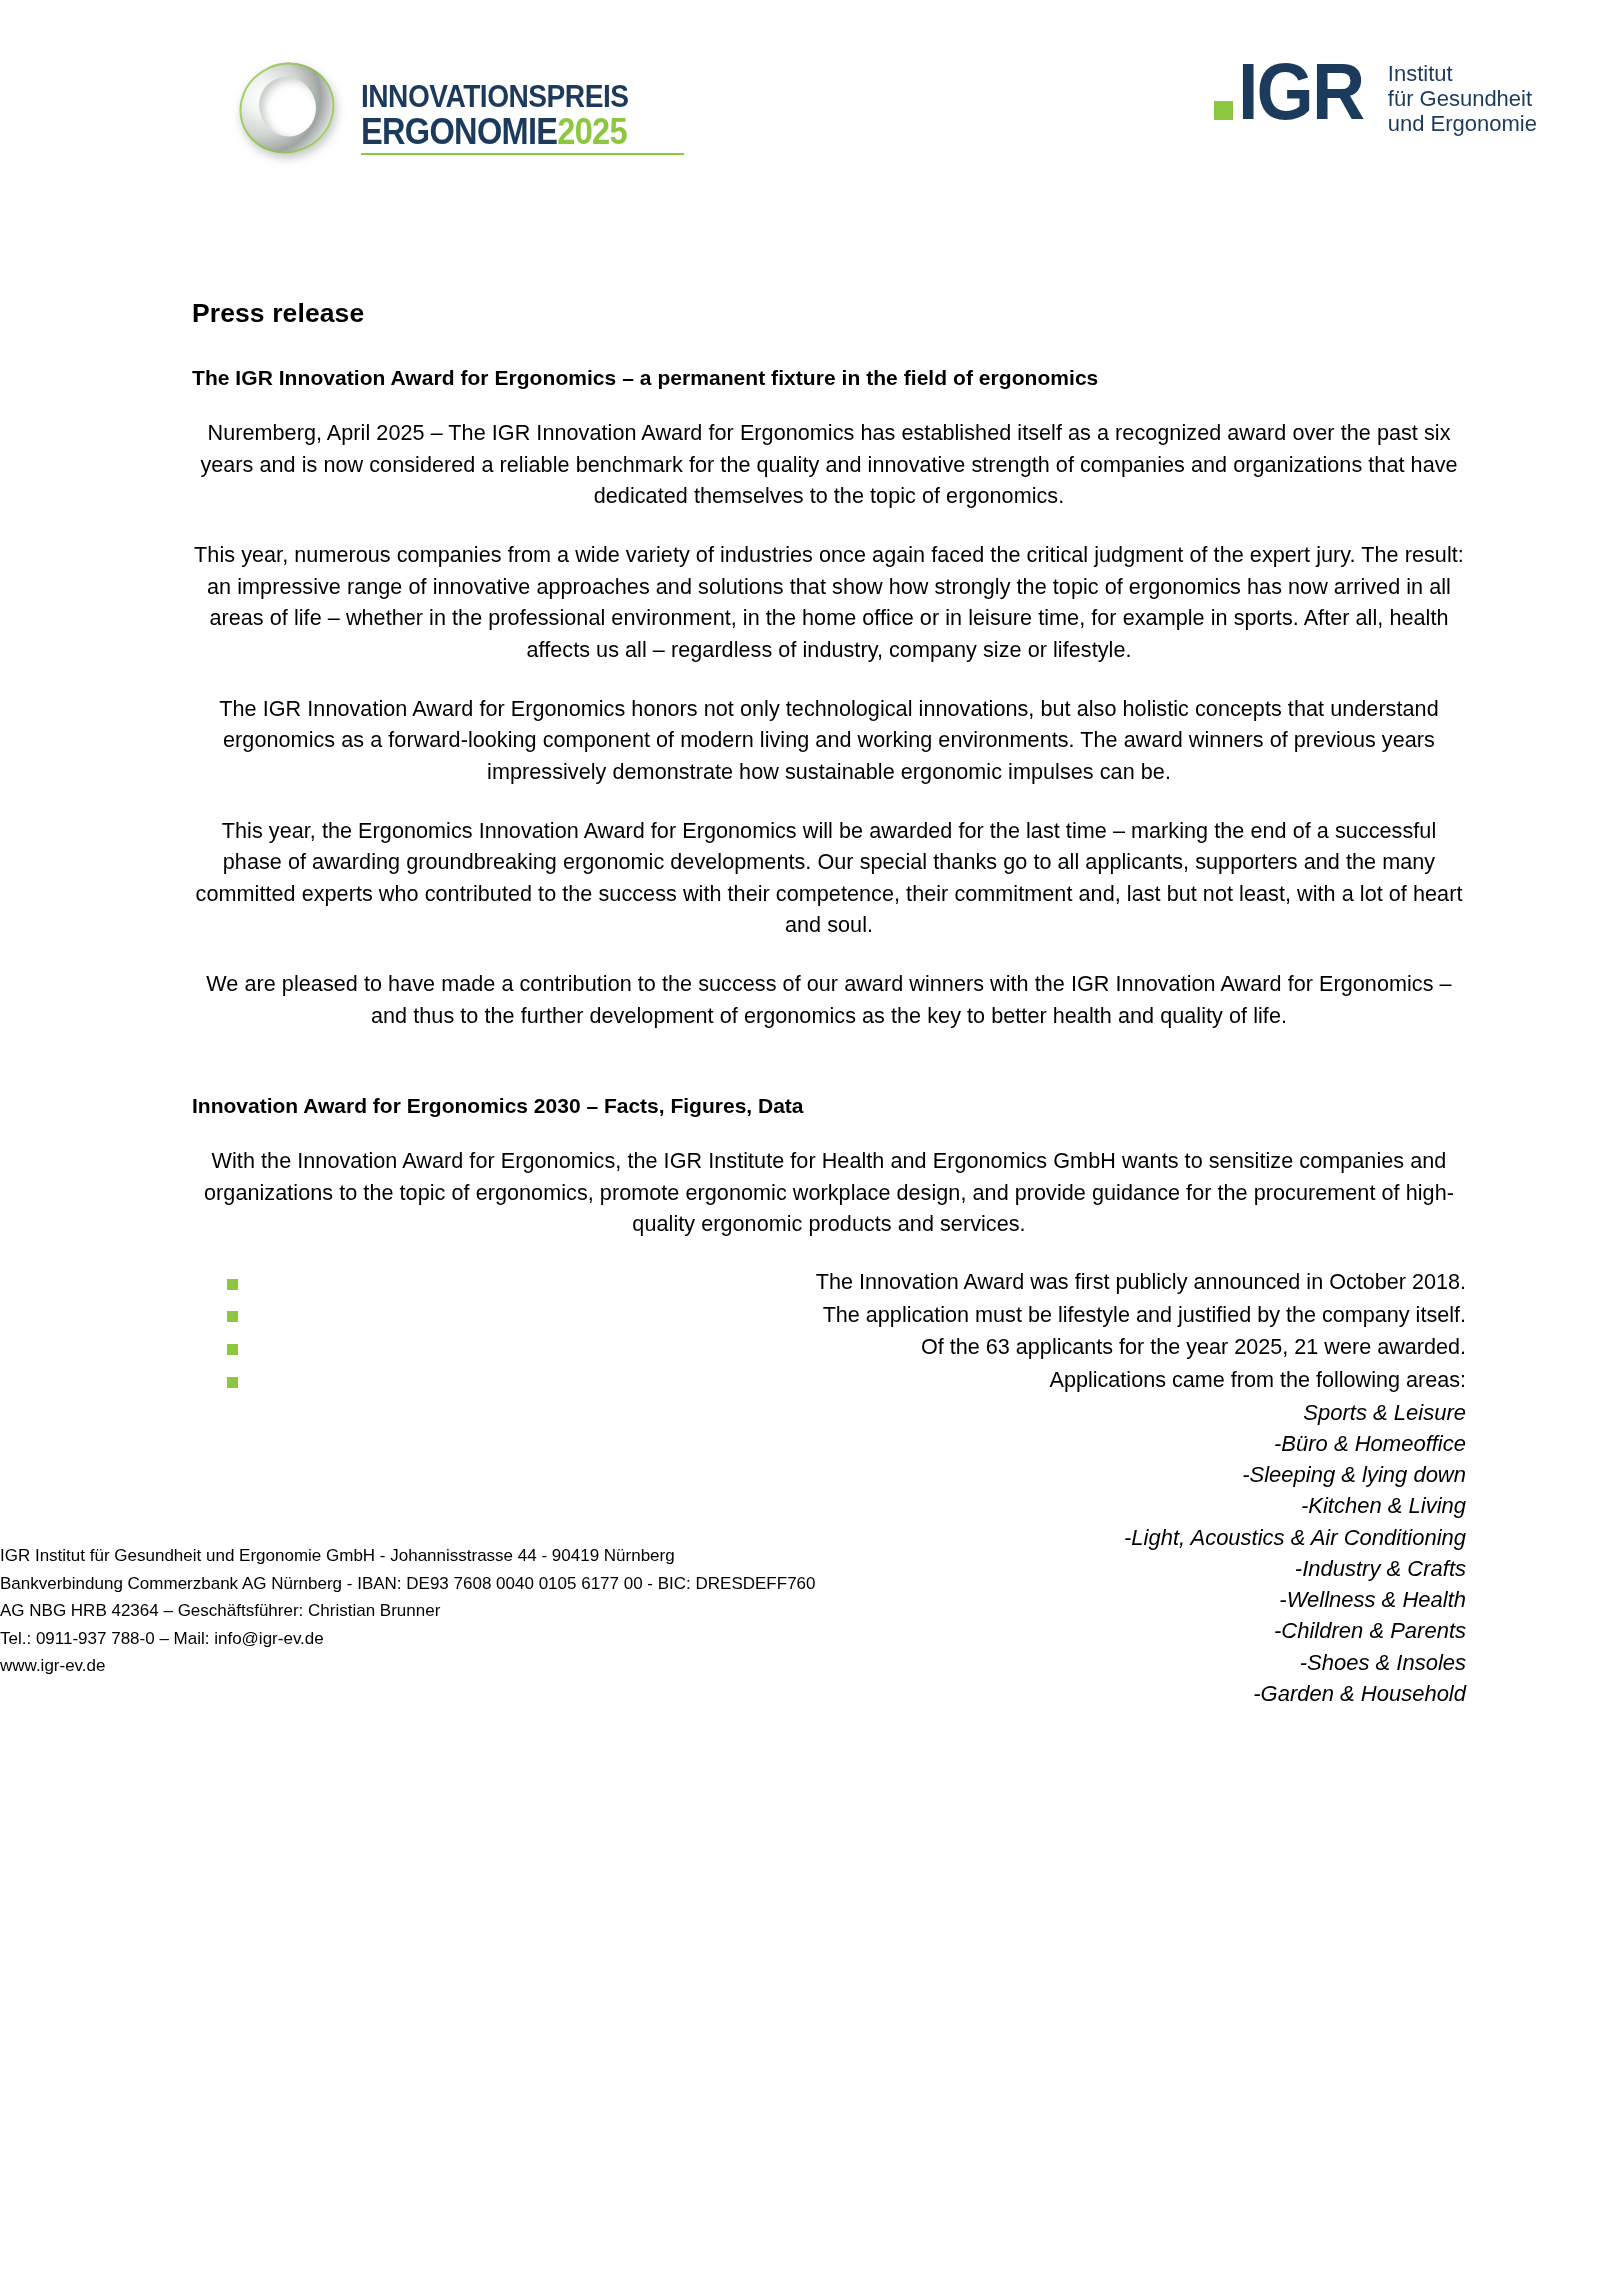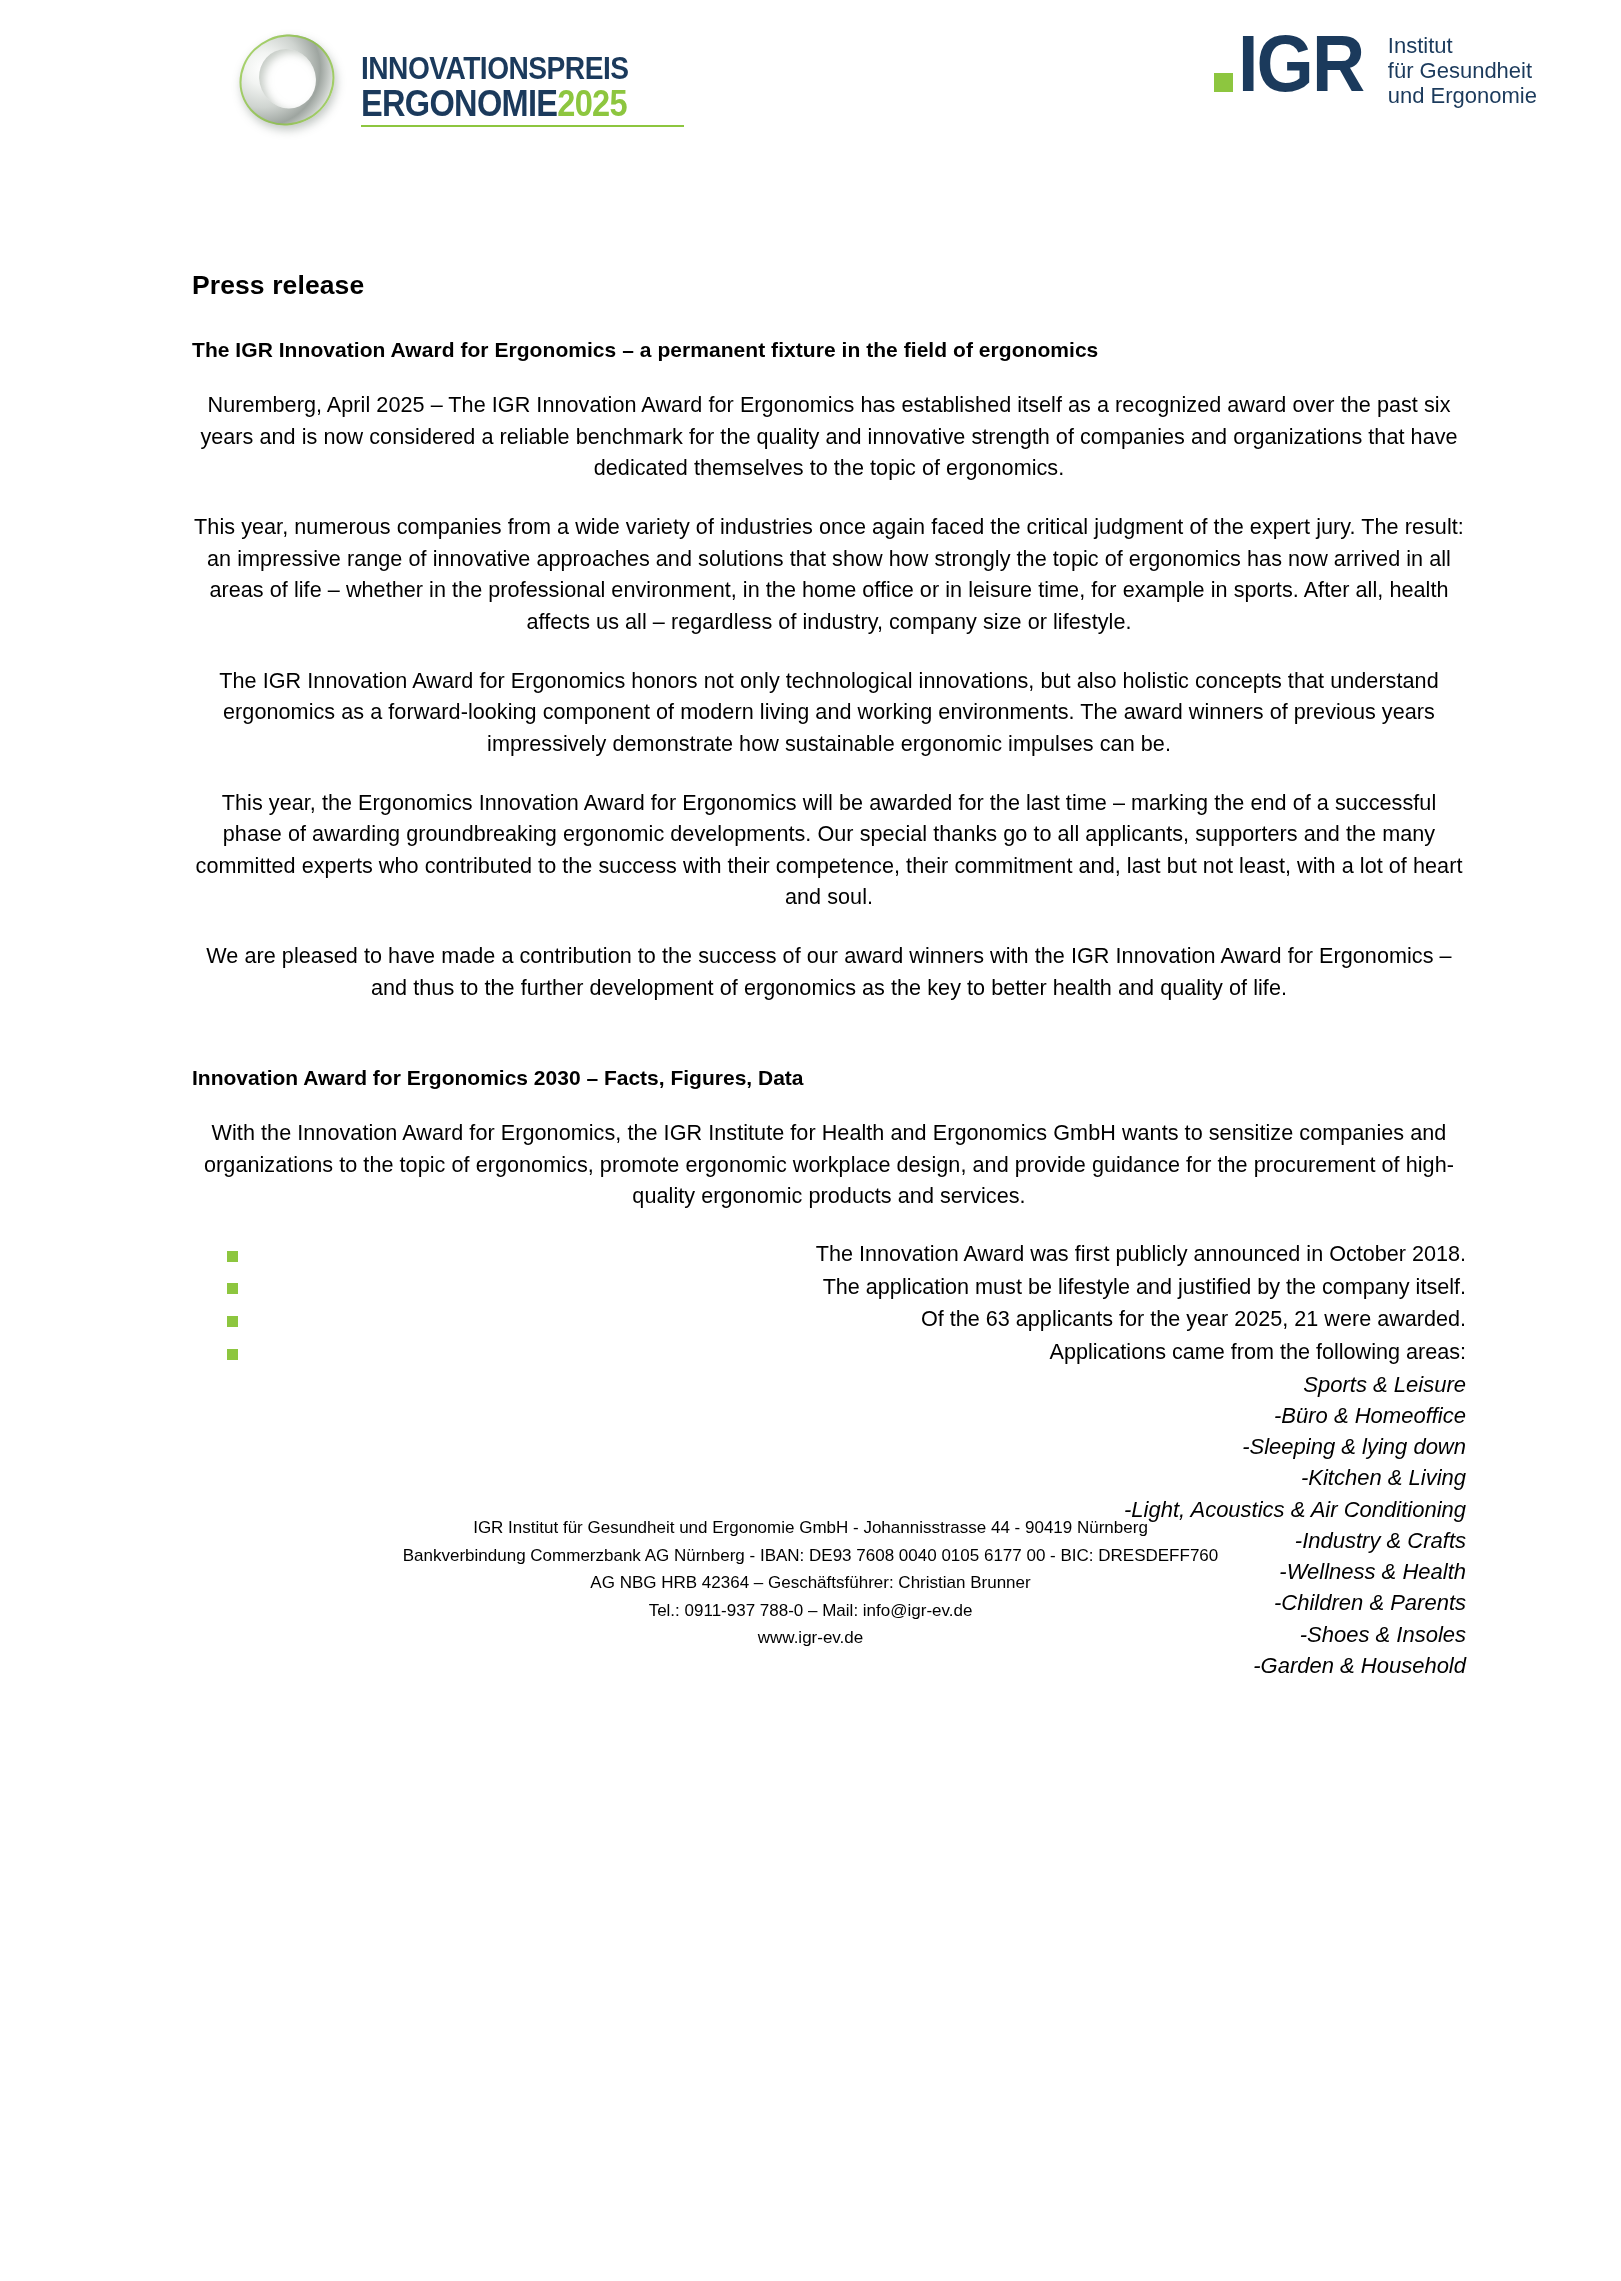--- a/index.html
+++ b/index.html
@@ -12,20 +12,21 @@
     font-family: "Liberation Sans", sans-serif;
     color: #000000;
   }
   .page {
     position: relative;
     width: 1621px;
     height: 1711px;
     background: #ffffff;
     overflow: hidden;
     box-sizing: border-box;
+    margin-top: 28px;
   }
 
   
   .header {
     position: absolute;
     top: 0; left: 0; right: 0;
     height: 176px;
   }
   .logo-left {
     position: absolute;
@@ -205,21 +206,20 @@
     font-size: 22px;
     line-height: 1.42;
     font-style: italic;
   }
 
   
   .footer {
     position: absolute;
     left: 0; right: 0;
     bottom: 59px;
-    text-align: center;
     font-size: 17px;
     line-height: 1.62;
     color: #000;
   }
   .footer div { white-space: nowrap; }
 </style>
 </head>
 <body>
 
 <div class="page">

